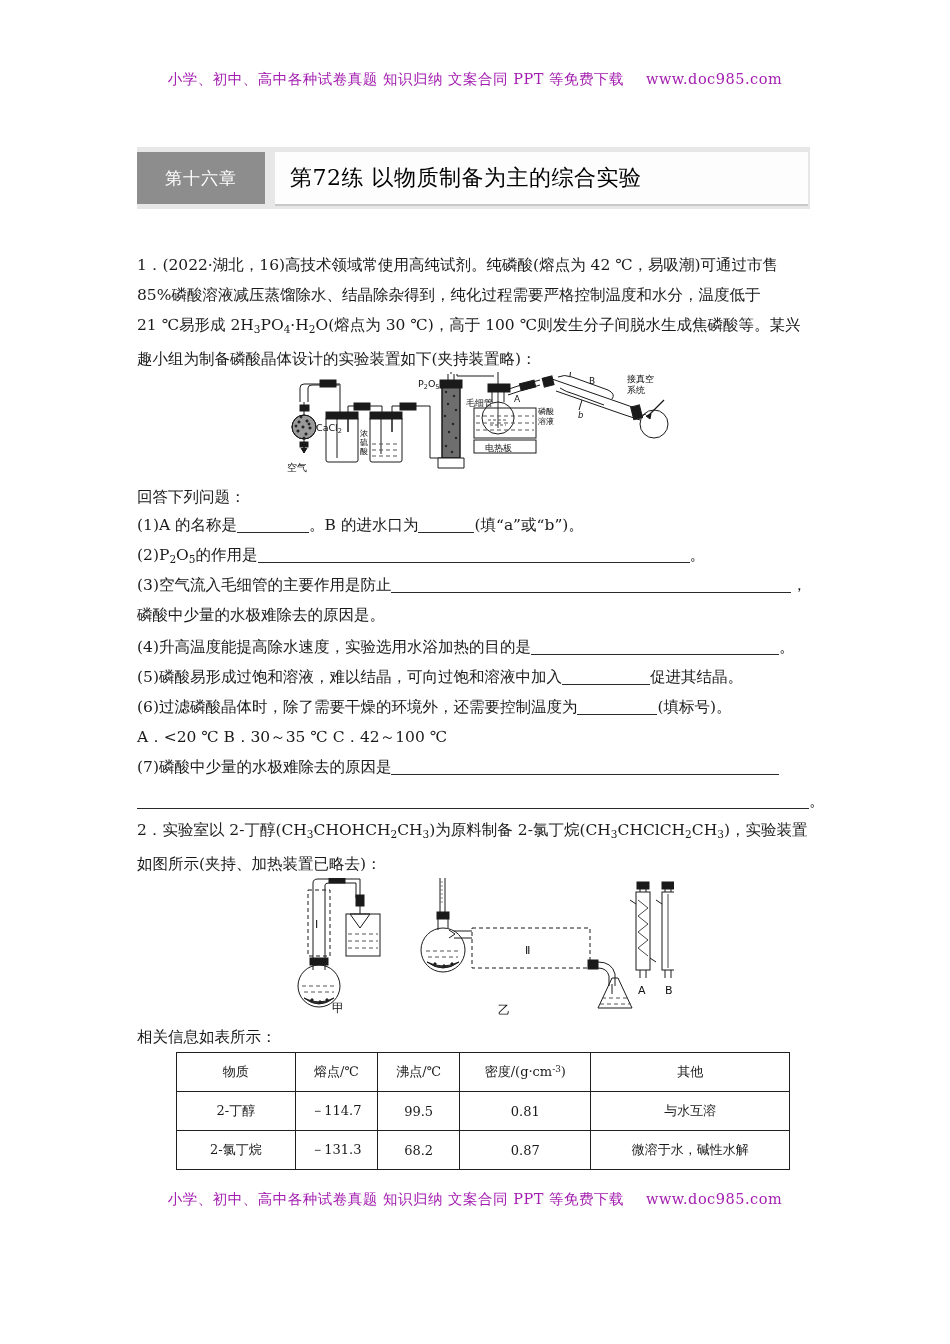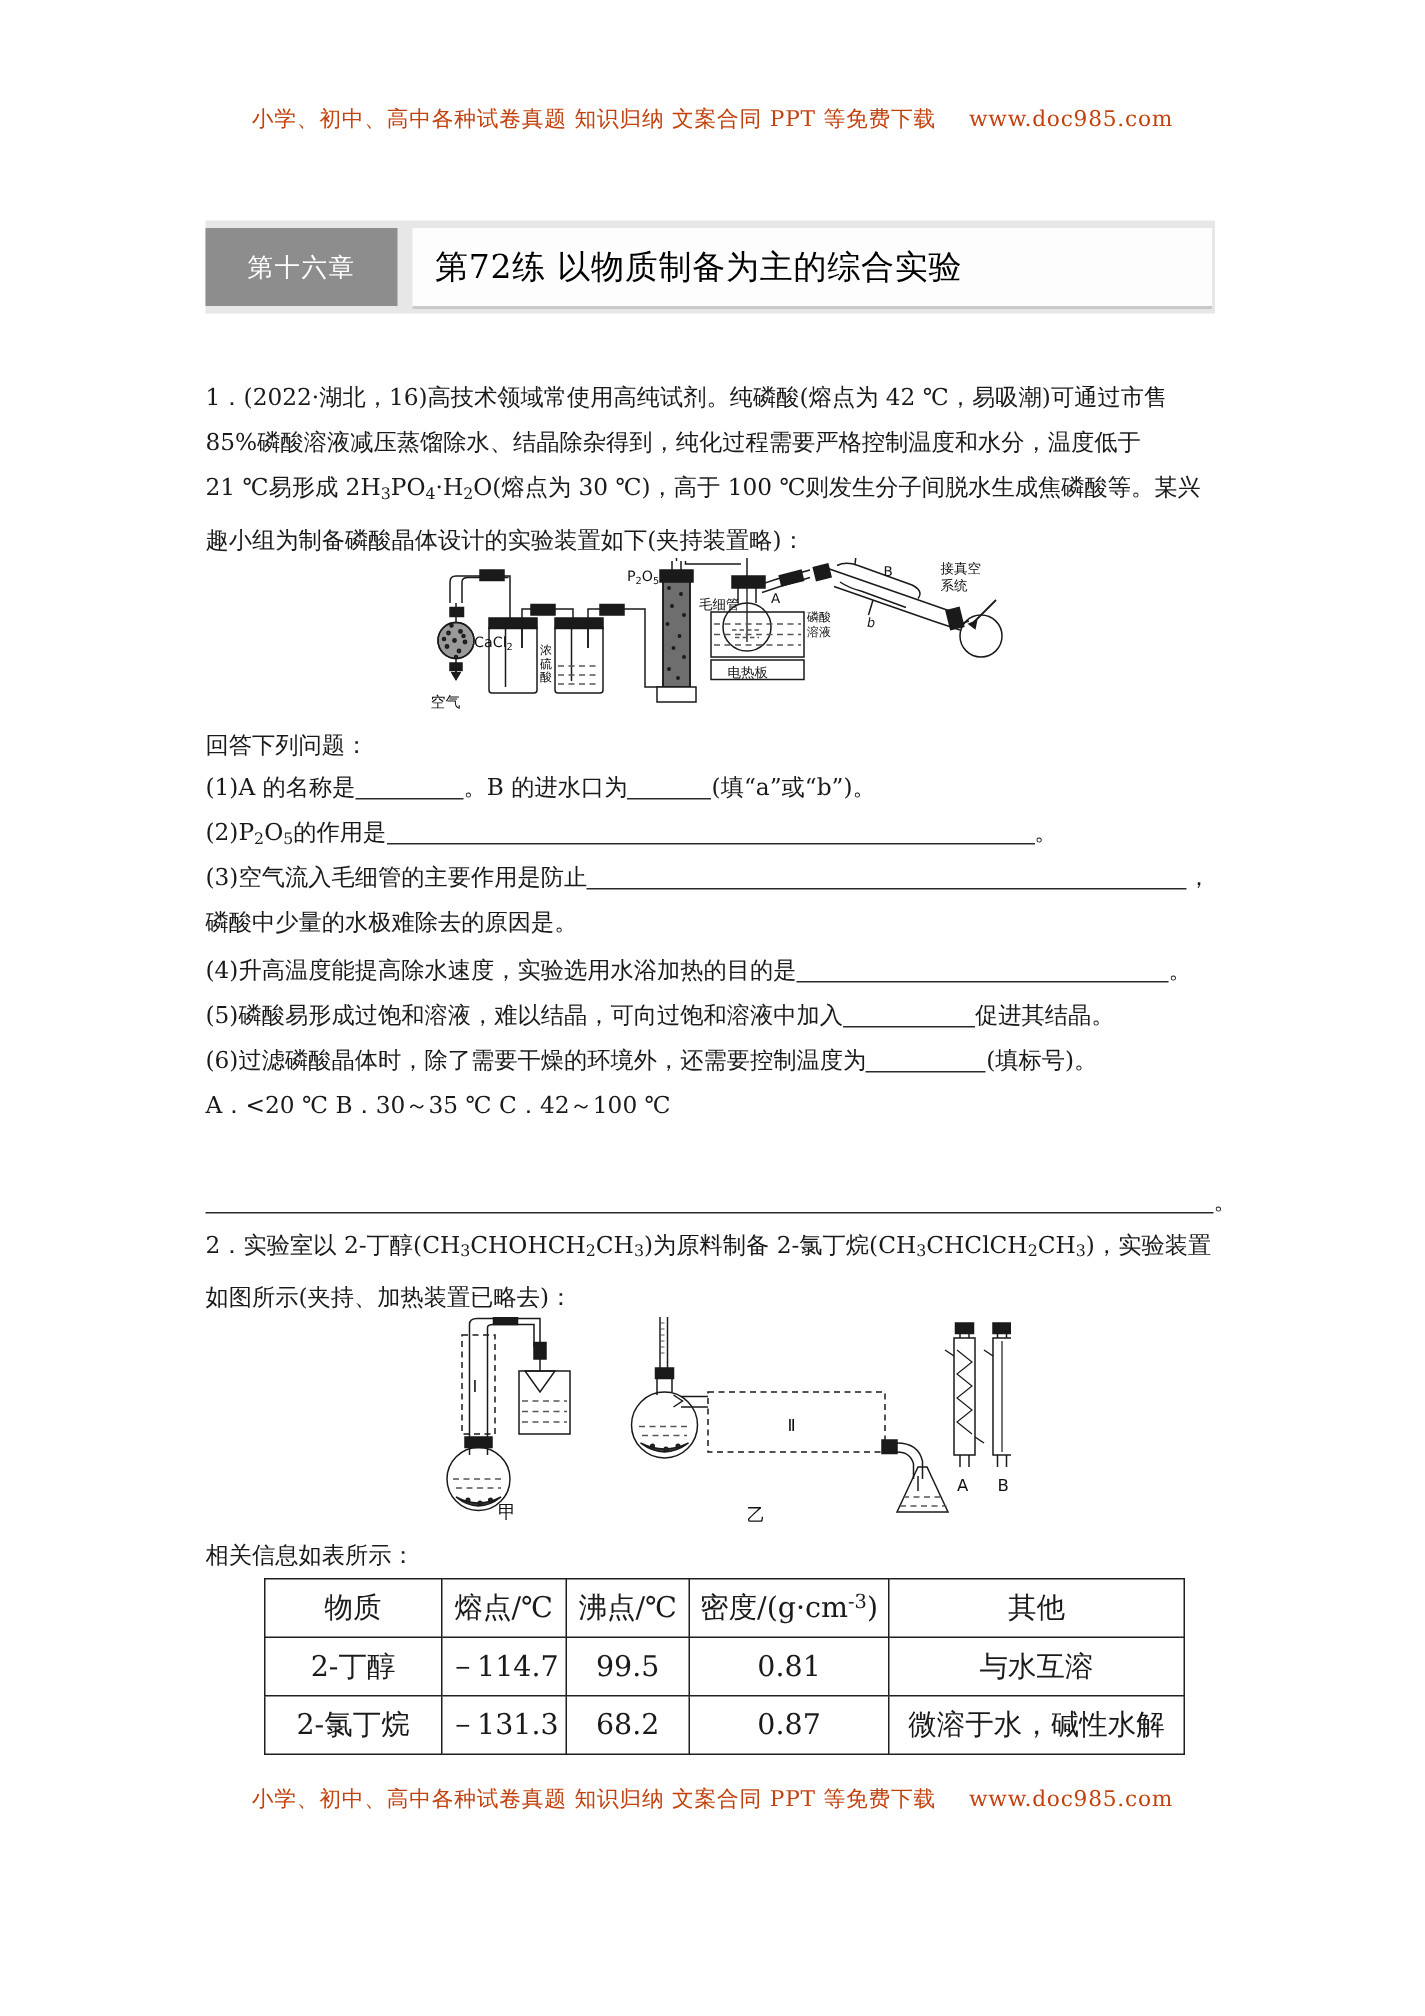--- a/index.html
+++ b/index.html
@@ -10,21 +10,21 @@
     color:#1a1a1a;
     position:relative;
     overflow:hidden;
   }
   .page { position:absolute; left:0; top:0; width:950px; height:1344px; }
 
   
   .watermark {
     position:absolute; left:0; width:950px;
     text-align:center;
-    font-size:14.5px; color:#c2410c;
+    font-size:14.5px; color:#a21caf;
     letter-spacing:0.5px;
     white-space:nowrap;
   }
   .watermark .url { margin-left:22px; font-family:"DejaVu Serif","Liberation Serif",serif; }
   .wm-top { top:70px; }
   .wm-bottom { top:1190px; }
 
   
   .header-band {
     position:absolute; left:137px; top:147px;
@@ -72,21 +72,21 @@
 
   
   .fig { position:absolute; }
   .fig svg { display:block; }
 
   
   .info-table {
     position:absolute; left:176px; top:1052px;
     width:614px;
     border-collapse:collapse;
-    font-size:19px;
+    font-size:13px;
   }
   .info-table td, .info-table th {
     border:1px solid #1f1f1f;
     text-align:center;
     padding:6px 2px;
     font-weight:normal;
     height:26px;
   }
   .c1 { width:120px; } .c2 { width:80px; } .c3 { width:80px; }
   .c4 { width:130px; } .c5 { width:204px; }
@@ -281,20 +281,23 @@
   <div class="txt" style="left:137px; top:662px;">
     <span>(5)磷酸易形成过饱和溶液，难以结晶，可向过饱和溶液中加入</span><span class="blank" style="width:88px;"></span><span>促进其结晶。</span>
   </div>
 
   <div class="txt" style="left:137px; top:692px;">
     <span>(6)过滤磷酸晶体时，除了需要干燥的环境外，还需要控制温度为</span><span class="blank" style="width:80px;"></span><span>(填标号)。</span>
   </div>
 
   <div class="txt" style="left:137px; top:722px;">A．&lt;20 ℃      B．30～35 ℃        C．42～100 ℃</div>
 
+  <div class="txt" style="left:137px; top:752px;">
+    <span>(7)磷酸中少量的水极难除去的原因是</span><span class="blank" style="width:388px;"></span>
+  </div>
   <div class="txt" style="left:137px; top:786px;">
     <span class="blank" style="width:672px;"></span><span>。</span>
   </div>
 
   <div class="txt para" style="top:815px;">
     <span>2．</span><span>实验室以 2-丁醇(CH</span><sub>3</sub><span>CHOHCH</span><sub>2</sub><span>CH</span><sub>3</sub><span>)为原料制备 2-氯丁烷(CH</span><sub>3</sub><span>CHClCH</span><sub>2</sub><span>CH</span><sub>3</sub><span>)，实验装置</span><br>
     <span>如图所示(夹持、加热装置已略去)：</span>
   </div>
 
   <div class="fig" style="left:282px; top:878px;">

